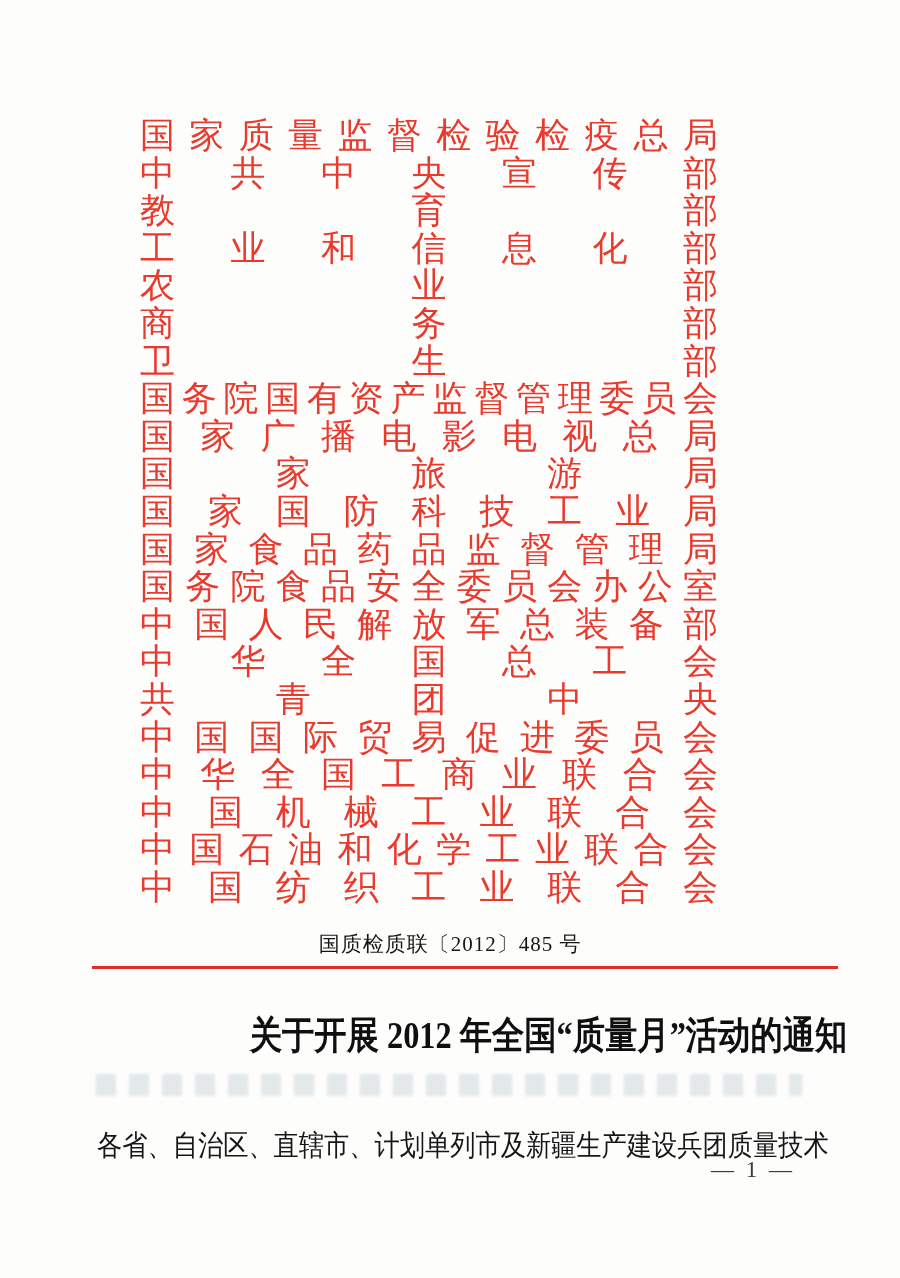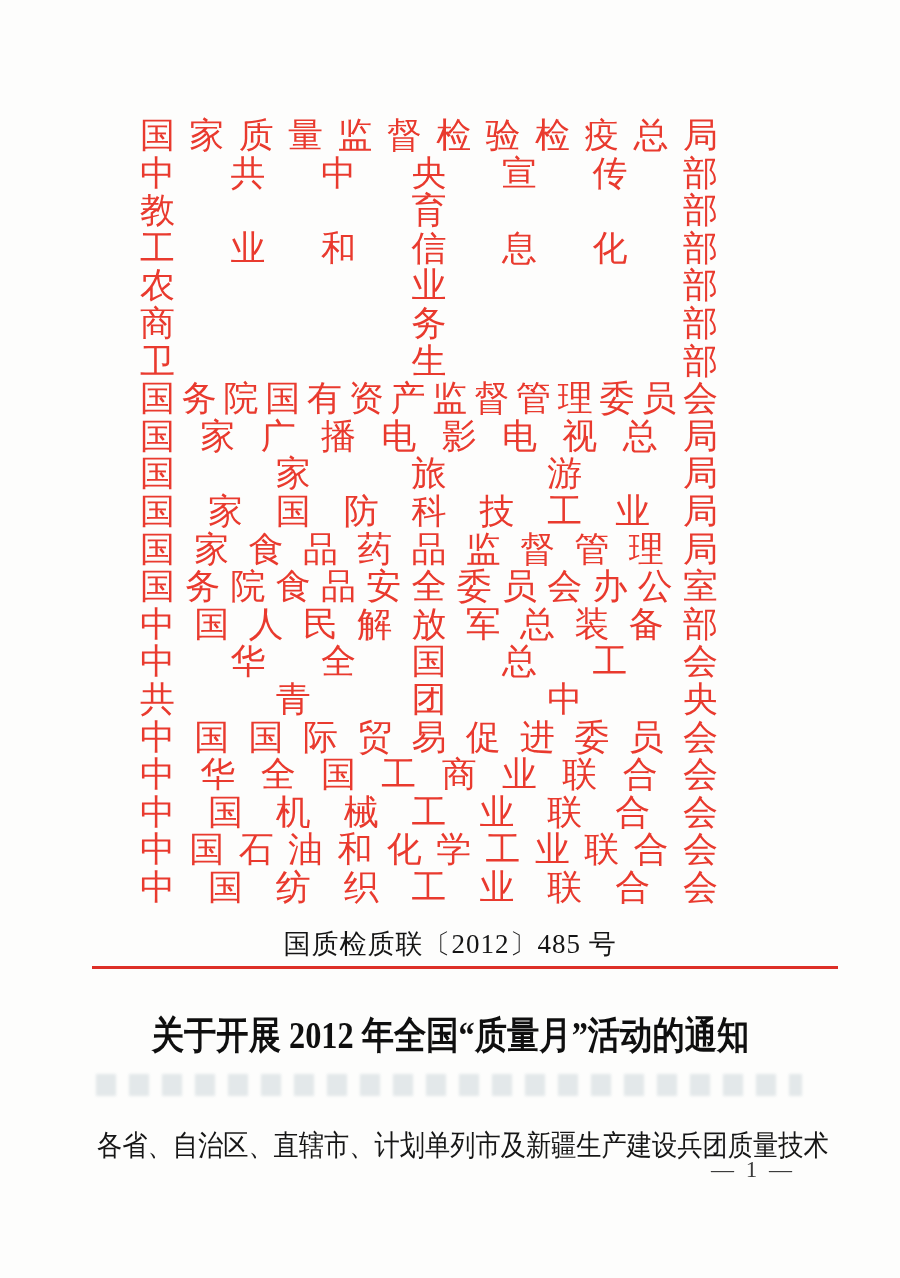--- a/index.html
+++ b/index.html
@@ -25,32 +25,32 @@
   .agency-row{
     display:flex;justify-content:space-between;
     height:37.6px;line-height:37.6px;
     font-size:35px;color:var(--accent_red);
     font-weight:500;
   }
   .agency-row span{display:block;}
   
   .doc-number{
     position:absolute;top:928px;left:0;width:100%;
-    text-align:center;font-size:27px;line-height:32px;
+    text-align:center;font-size:21px;line-height:32px;
     color:var(--ink);letter-spacing:1px;
   }
   
   .divider{
     position:absolute;top:966px;left:92px;width:746px;height:3px;
     background:var(--divider_red);
   }
   
   .title-wrap{
     position:absolute;top:1012px;left:0;width:100%;
-    text-align:center;margin:0;
+    text-align:right;margin:0;
   }
   .title{
     display:inline-block;white-space:nowrap;
     transform:scaleX(.85);transform-origin:center;
     font-size:38px;line-height:46px;font-weight:bold;
     color:#0f0f0f;
   }
   
   .ghost{
     position:absolute;top:1074px;left:96px;width:706px;height:22px;

